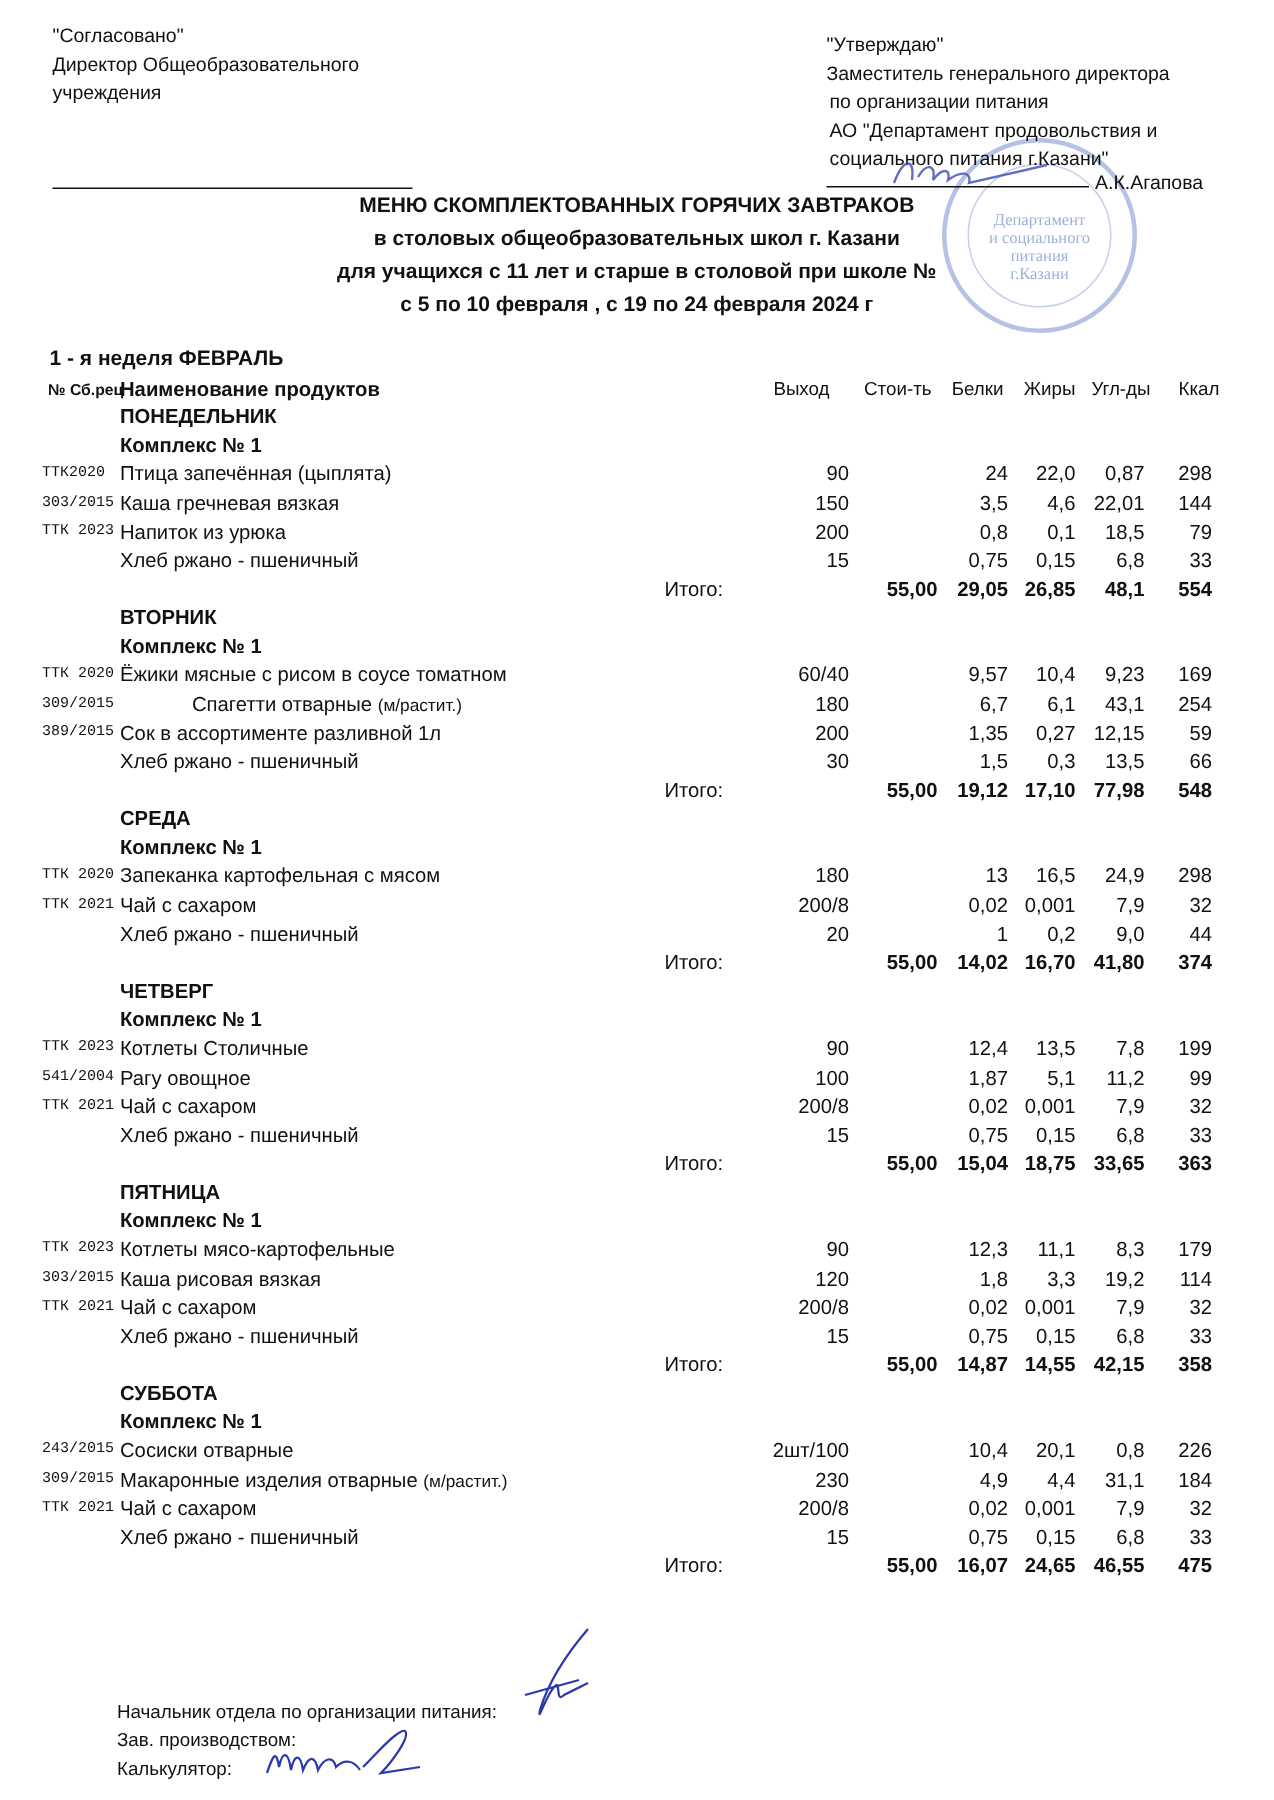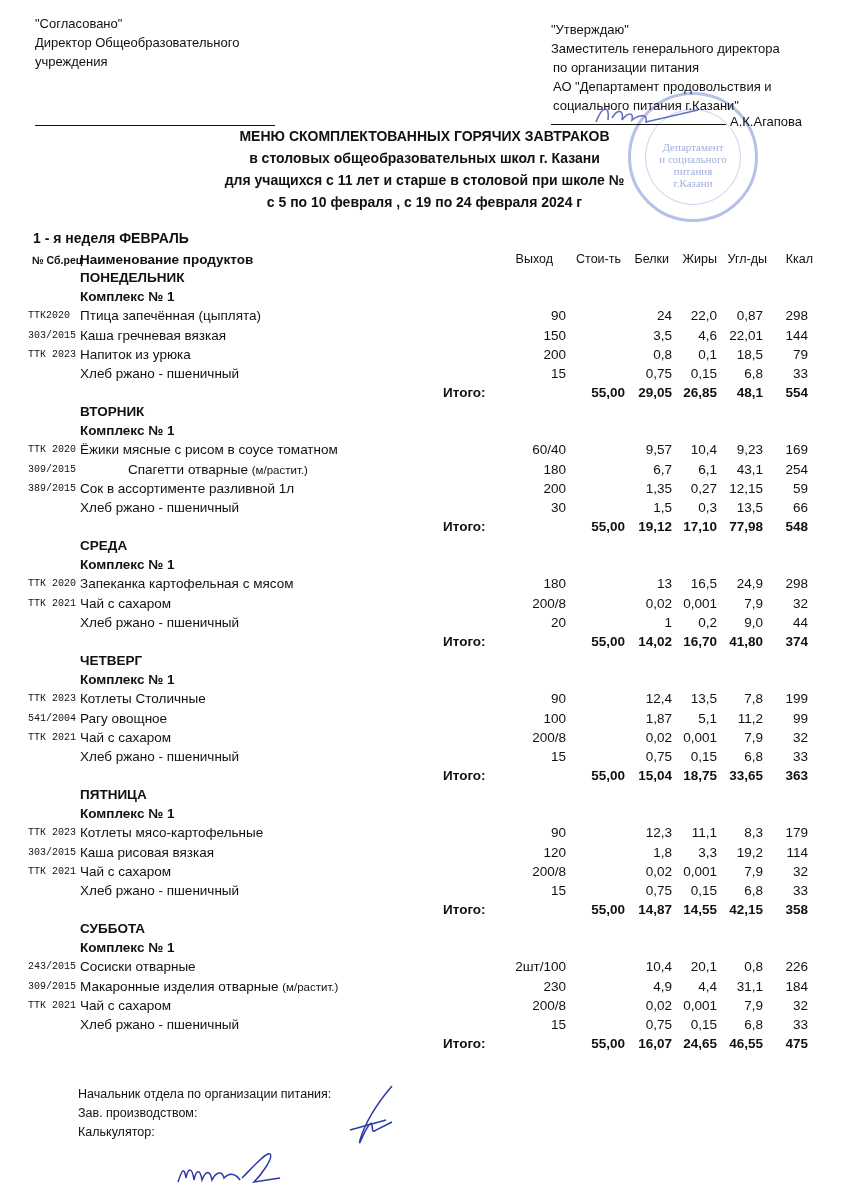--- a/index.html
+++ b/index.html
@@ -29,21 +29,21 @@
     .name { left: 80px; }
     .small { font-size: 11.5px; }
     .num { text-align: right; }
     .c-out { right: 283px; }
     .c-cost { right: 224px; }
     .c-prot { right: 177px; }
     .c-fat { right: 132px; }
     .c-carb { right: 86px; }
     .c-kcal { right: 41px; }
     .b { font-weight: bold; }
-    .itogo { left: 443px; font-weight: bold; }
+    .itogo { left: 443px; font-weight: normal; }
     .colhead span { font-size: 12.5px; }
     .footer { font-size: 12.5px; line-height: 19px; }
   </style>
 </head>
 <body>
 
 <div class="abs hdr" style="left:35px; top:14px;">
   <div>"Согласовано"</div>
   <div>Директор Общеобразовательного</div>
   <div>учреждения</div>
@@ -377,21 +377,21 @@
     <div class="row" style="top: 1036.2px;">
       <span class="itogo">Итого:</span>
       <span class="num c-cost b">55,00</span>
       <span class="num c-prot b">16,07</span>
       <span class="num c-fat b">24,65</span>
       <span class="num c-carb b">46,55</span>
       <span class="num c-kcal b">475</span>
     </div>
   </div>
 
-<div class="abs footer" style="left:78px; top:1085px;">
+<div class="abs footer" style="left:78px; top:1132px;">
   <div>Начальник  отдела по организации питания:</div>
   <div>Зав. производством:</div>
   <div>Калькулятор:</div>
 </div>
 <svg class="abs" style="left:330px; top:1080px;" width="80" height="80">
   <path d="M62 6 C50 20, 36 40, 30 60 C28 70, 34 50, 40 44 C44 40, 40 56, 46 50 L62 42 M20 50 L56 40" stroke="#2b3aa8" stroke-width="1.5" fill="none"></path>
 </svg>
 <svg class="abs" style="left:170px; top:1148px;" width="120" height="40">
   <path d="M8 34 C12 22, 14 18, 16 30 C18 20, 22 18, 24 32 C26 22, 30 20, 32 32 C36 22, 40 22, 42 32 C46 24, 52 22, 54 30 C60 24, 66 26, 70 32 M72 30 C82 20, 96 4, 100 6 C104 10, 90 28, 84 34 L110 30" stroke="#2b3aa8" stroke-width="1.5" fill="none"></path>
 </svg>

